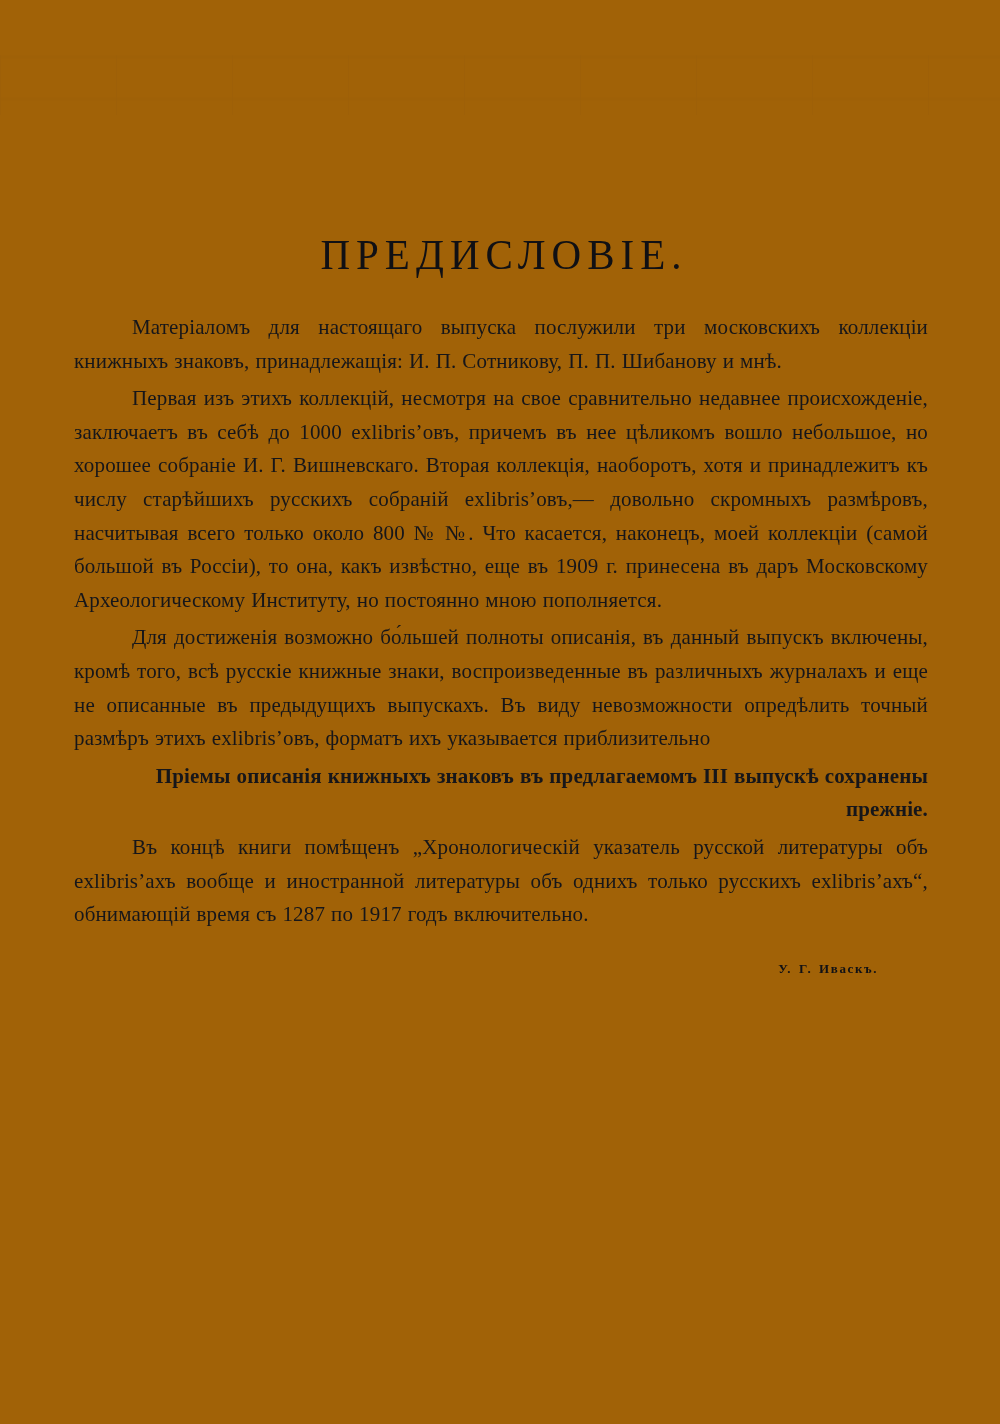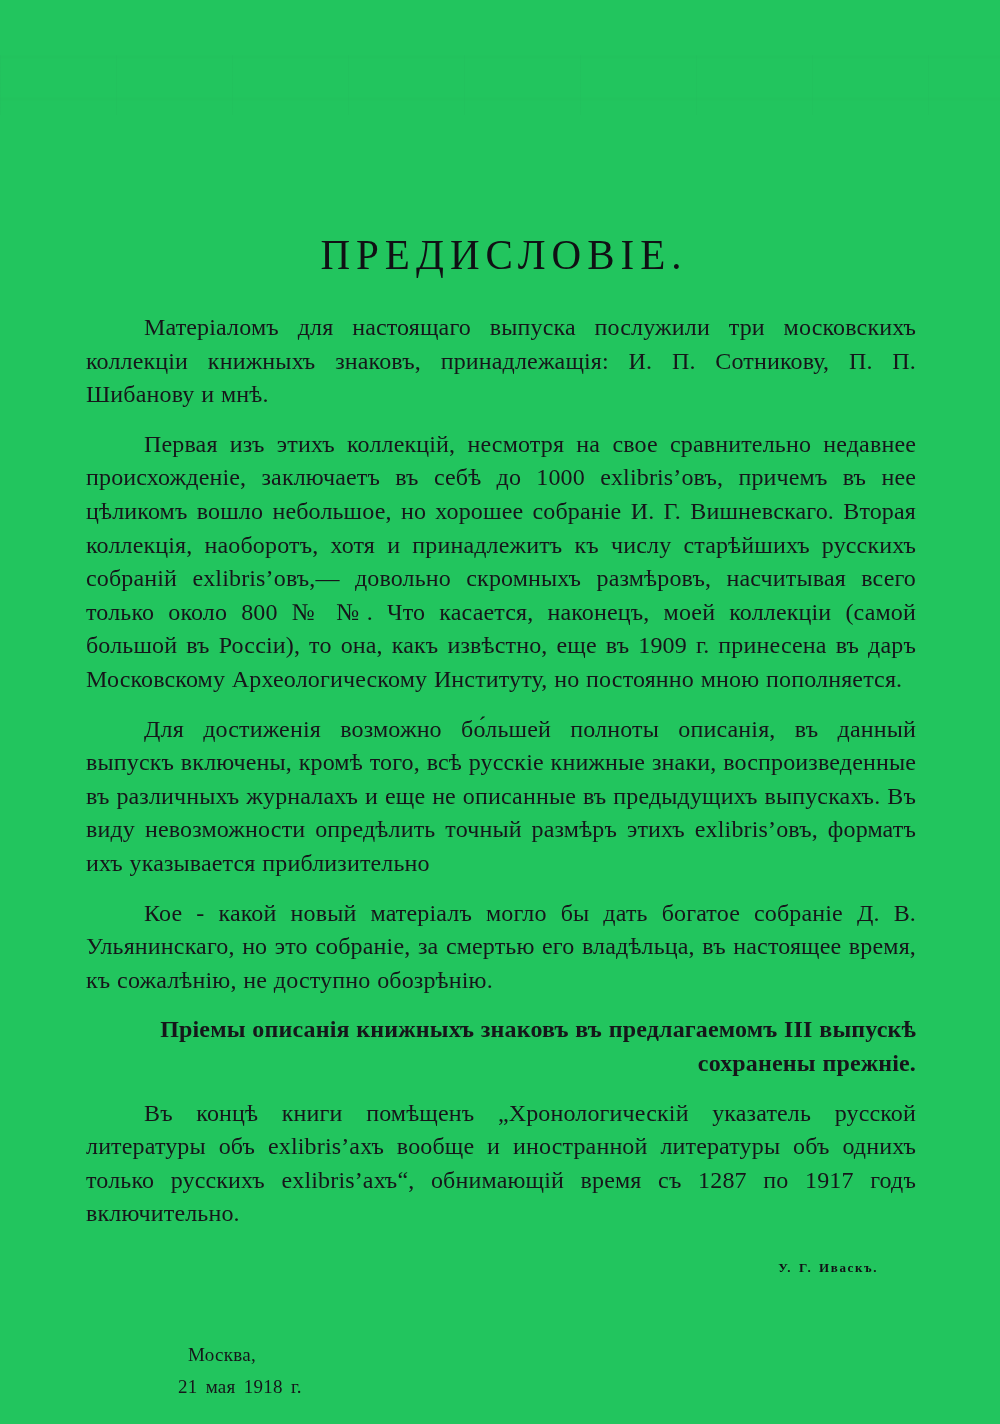--- a/index.html
+++ b/index.html
@@ -13,21 +13,21 @@
     position: relative;
     overflow: hidden;
     font-family: "Liberation Serif", "DejaVu Serif", serif;
     color: #17171a;
   }
 
   
   .page {
     position: absolute;
     inset: 0;
-    background: #22c55e;
+    background: #a16207;
   }
 
   
   .bleed {
     position: absolute;
     left: 0;
     top: 55px;
     width: 1000px;
     height: 60px;
     opacity: 0.035;
@@ -58,22 +58,22 @@
     letter-spacing: 6px;
     font-weight: 400;
     color: #101014;
     margin: 0 0 34px 0;
     text-indent: 6px;
     transform: scaleY(1.04);
     transform-origin: center top;
   }
 
   p.para {
-    margin: 16px;
-    font-size: 24px;
+    margin: 4px;
+    font-size: 21px;
     line-height: 33.6px;
     text-align: justify;
     text-justify: inter-word;
     color: #16161a;
     letter-spacing: 0.15px;
     word-spacing: 0.6px;
   }
 
   p.para.indent {
     text-indent: 58px;
@@ -118,27 +118,22 @@
   <div class="textblock">
 
     <h1 class="title">ПРЕДИСЛОВІЕ.</h1>
 
     <p class="para indent">Матеріаломъ для настоящаго выпуска послужили три московскихъ коллекціи книжныхъ знаковъ, принадлежащія: И. П. Сотникову, П. П. Шибанову и мнѣ.</p>
 
     <p class="para indent">Первая изъ этихъ коллекцій, несмотря на свое сравнительно недавнее происхожденіе, заключаетъ въ себѣ до 1000 exlibris’овъ, причемъ въ нее цѣликомъ вошло небольшое, но хорошее собраніе И. Г. Вишневскаго. Вторая коллекція, наоборотъ, хотя и принадлежитъ къ числу старѣйшихъ русскихъ собраній exlibris’овъ,— довольно скромныхъ размѣровъ, насчитывая всего только около 800 № №. Что касается, наконецъ, моей коллекціи (самой большой въ Россіи), то она, какъ извѣстно, еще въ 1909 г. принесена въ даръ Московскому Археологическому Институту, но постоянно мною пополняется.</p>
 
     <p class="para indent">Для достиженія возможно бо́льшей полноты описанія, въ данный выпускъ включены, кромѣ того, всѣ русскіе книжные знаки, воспроизведенные въ различныхъ журналахъ и еще не описанные въ предыдущихъ выпускахъ. Въ виду невозможности опредѣлить точный размѣръ этихъ exlibris’овъ, форматъ ихъ указывается приблизительно</p>
 
-    <p class="para indent">Кое - какой новый матеріалъ могло бы дать богатое собраніе Д. В. Ульянинскаго, но это собраніе, за смертью его владѣльца, въ настоящее время, къ сожалѣнію, не доступно обозрѣнію.</p>
 
     <p class="para indent ragged">Пріемы описанія книжныхъ знаковъ въ предлагаемомъ III выпускѣ сохранены прежніе.</p>
 
     <p class="para indent">Въ концѣ книги помѣщенъ „Хронологическій указатель русской литературы объ exlibris’ахъ вообще и иностранной литературы объ однихъ только русскихъ exlibris’ахъ“, обнимающій время съ 1287 по 1917 годъ включительно.</p>
 
     <div class="sig">У. Г. Иваскъ.</div>
 
-    <div class="colophon">
-      <span class="city">Москва,</span>
-      <span class="date">21 мая 1918 г.</span>
-    </div>
 
   </div>
 </div>
 
 </body></html>

